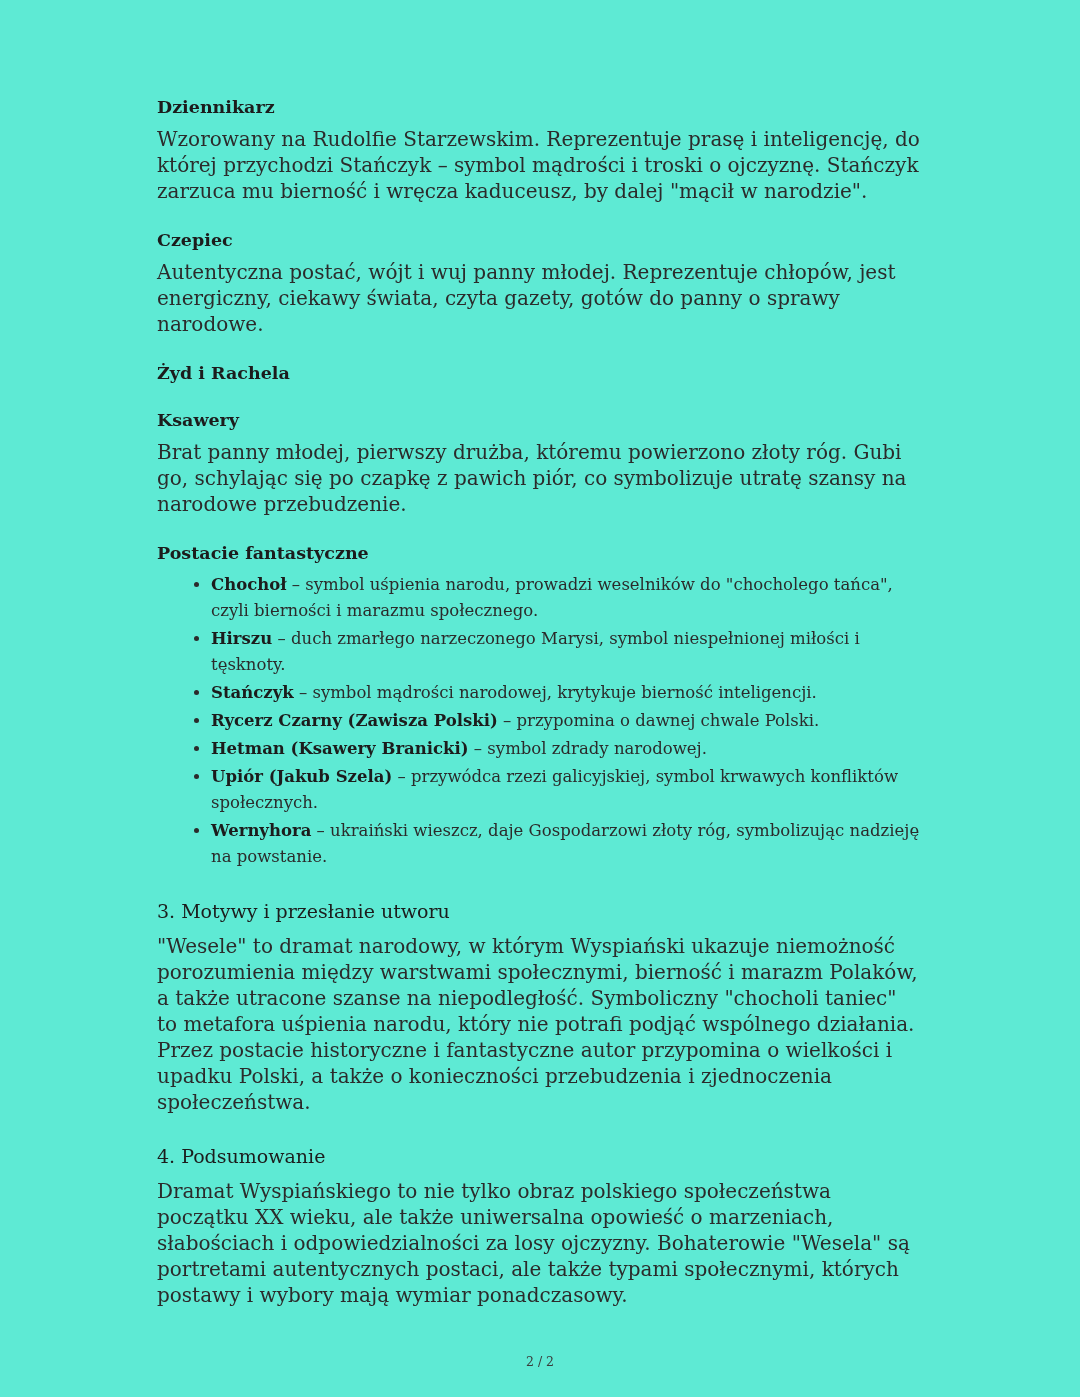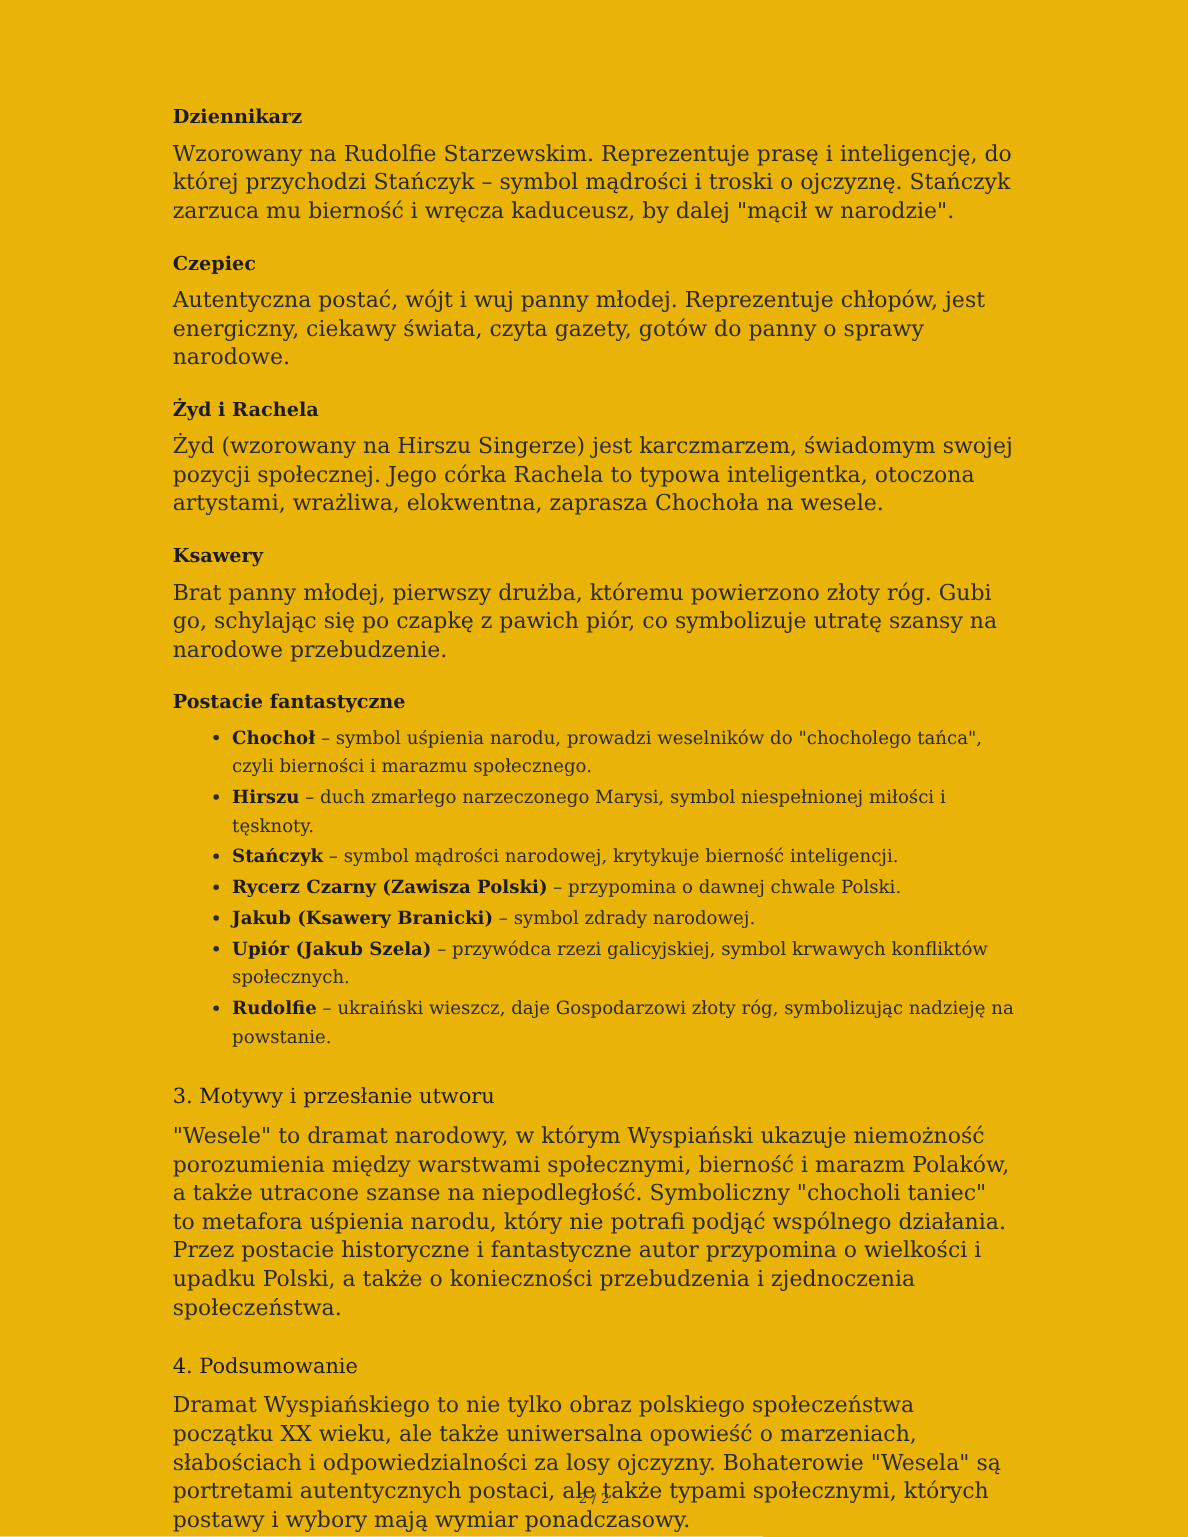--- a/index.html
+++ b/index.html
@@ -6,21 +6,21 @@
   html, body { background: #ffffff; }
   body {
     width: 1080px;
     font-family: "DejaVu Serif", "Liberation Serif", serif;
     color: #2b2b2b;
   }
   .page {
     position: relative;
     width: 1080px;
     height: 1397px;
-    background: #eab308;
+    background: #5eead4;
     overflow: hidden;
   }
   .content {
     padding: 97px 158px 0 157px;
   }
   h3 {
     font-size: 17.5px;
     font-weight: bold;
     color: #1c1c1c;
     margin: 26px 0 8px 0;
@@ -65,34 +65,33 @@
 <div class="page">
   <div class="content">
 
     <h3 class="first">Dziennikarz</h3>
     <p>Wzorowany na Rudolfie Starzewskim. Reprezentuje prasę i inteligencję, do której przychodzi Stańczyk – symbol mądrości i troski o ojczyznę. Stańczyk zarzuca mu bierność i wręcza kaduceusz, by dalej "mącił w narodzie".</p>
 
     <h3>Czepiec</h3>
     <p>Autentyczna postać, wójt i wuj panny młodej. Reprezentuje chłopów, jest energiczny, ciekawy świata, czyta gazety, gotów do panny o sprawy narodowe.</p>
 
     <h3>Żyd i Rachela</h3>
-    <p>Żyd (wzorowany na Hirszu Singerze) jest karczmarzem, świadomym swojej pozycji społecznej. Jego córka Rachela to typowa inteligentka, otoczona artystami, wrażliwa, elokwentna, zaprasza Chochoła na wesele.</p>
 
     <h3>Ksawery</h3>
     <p>Brat panny młodej, pierwszy drużba, któremu powierzono złoty róg. Gubi go, schylając się po czapkę z pawich piór, co symbolizuje utratę szansy na narodowe przebudzenie.</p>
 
     <h3>Postacie fantastyczne</h3>
     <ul>
       <li><strong>Chochoł</strong><span> – symbol uśpienia narodu, prowadzi weselników do "chocholego tańca", czyli bierności i marazmu społecznego.</span></li>
       <li><strong>Hirszu</strong><span> – duch zmarłego narzeczonego Marysi, symbol niespełnionej miłości i tęsknoty.</span></li>
       <li><strong>Stańczyk</strong><span> – symbol mądrości narodowej, krytykuje bierność inteligencji.</span></li>
       <li><strong>Rycerz Czarny (Zawisza Polski)</strong><span> – przypomina o dawnej chwale Polski.</span></li>
-      <li><strong>Jakub (Ksawery Branicki)</strong><span> – symbol zdrady narodowej.</span></li>
+      <li><strong>Hetman (Ksawery Branicki)</strong><span> – symbol zdrady narodowej.</span></li>
       <li><strong>Upiór (Jakub Szela)</strong><span> – przywódca rzezi galicyjskiej, symbol krwawych konfliktów społecznych.</span></li>
-      <li><strong>Rudolfie</strong><span> – ukraiński wieszcz, daje Gospodarzowi złoty róg, symbolizując nadzieję na powstanie.</span></li>
+      <li><strong>Wernyhora</strong><span> – ukraiński wieszcz, daje Gospodarzowi złoty róg, symbolizując nadzieję na powstanie.</span></li>
     </ul>
 
     <h2>3. Motywy i przesłanie utworu</h2>
     <p>"Wesele" to dramat narodowy, w którym Wyspiański ukazuje niemożność porozumienia między warstwami społecznymi, bierność i marazm Polaków, a także utracone szanse na niepodległość. Symboliczny "chocholi taniec" to metafora uśpienia narodu, który nie potrafi podjąć wspólnego działania. Przez postacie historyczne i fantastyczne autor przypomina o wielkości i upadku Polski, a także o konieczności przebudzenia i zjednoczenia społeczeństwa.</p>
 
     <h2>4. Podsumowanie</h2>
     <p>Dramat Wyspiańskiego to nie tylko obraz polskiego społeczeństwa początku XX wieku, ale także uniwersalna opowieść o marzeniach, słabościach i odpowiedzialności za losy ojczyzny. Bohaterowie "Wesela" są portretami autentycznych postaci, ale także typami społecznymi, których postawy i wybory mają wymiar ponadczasowy.</p>
 
   </div>
 

